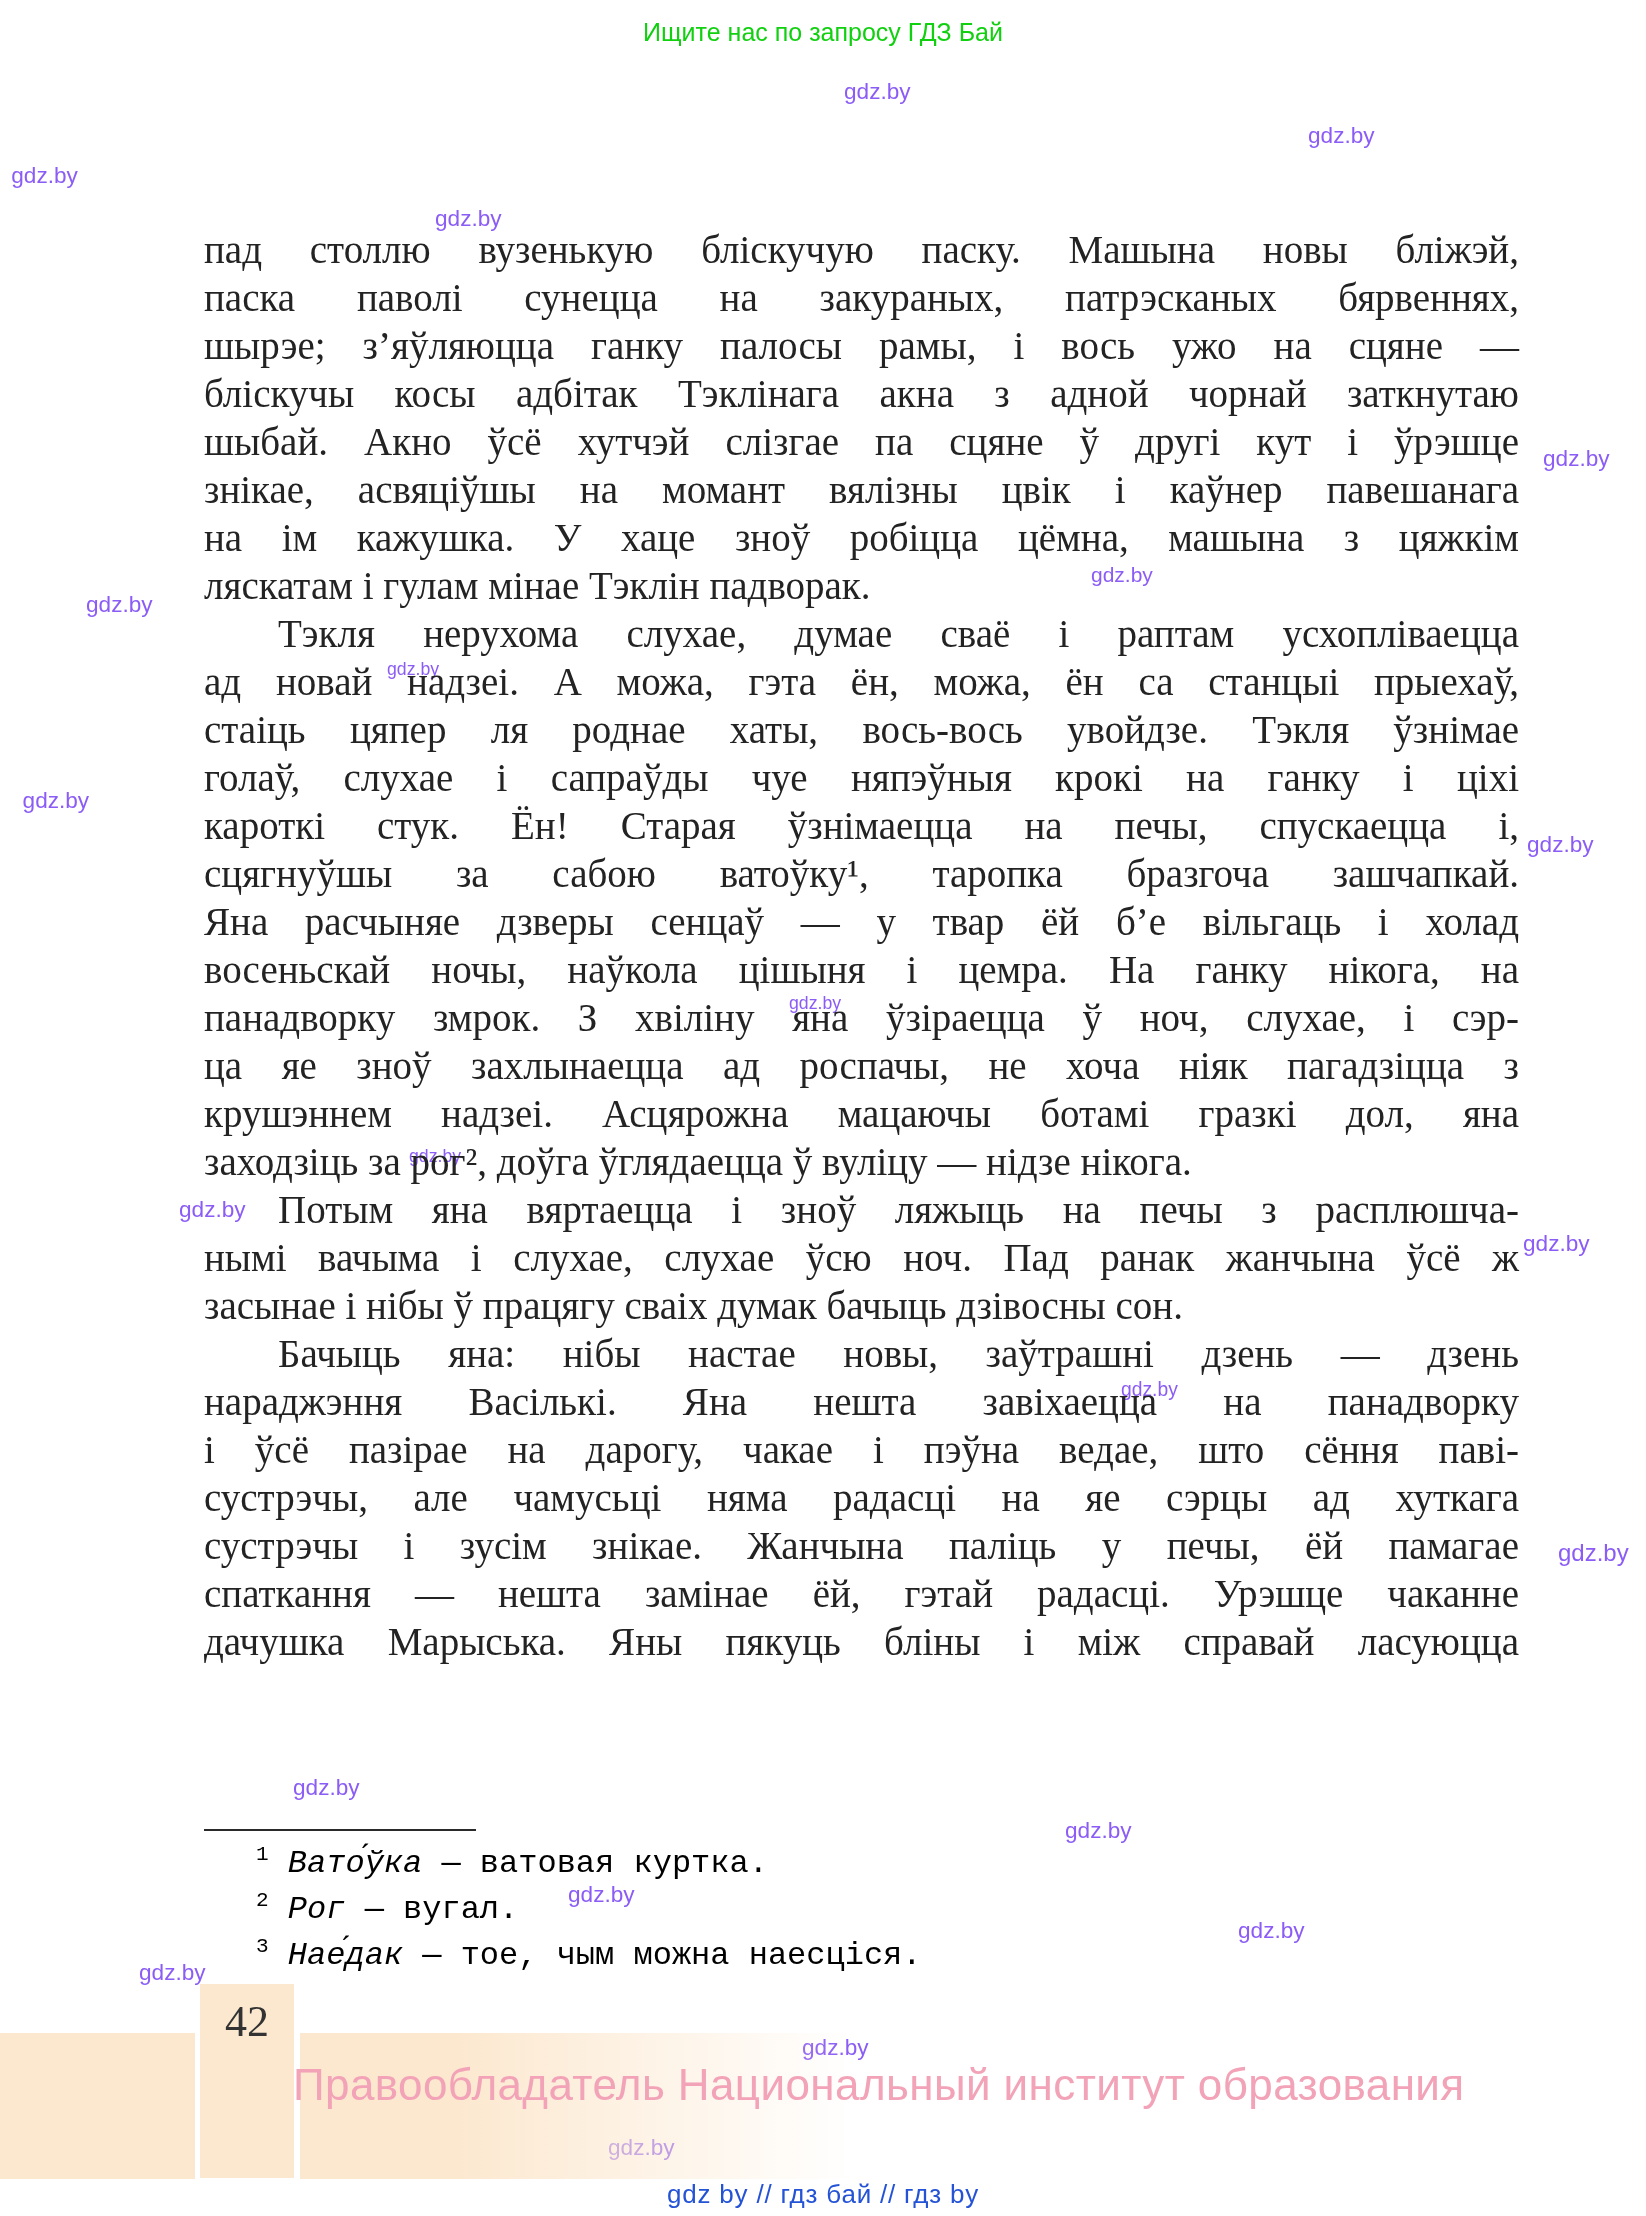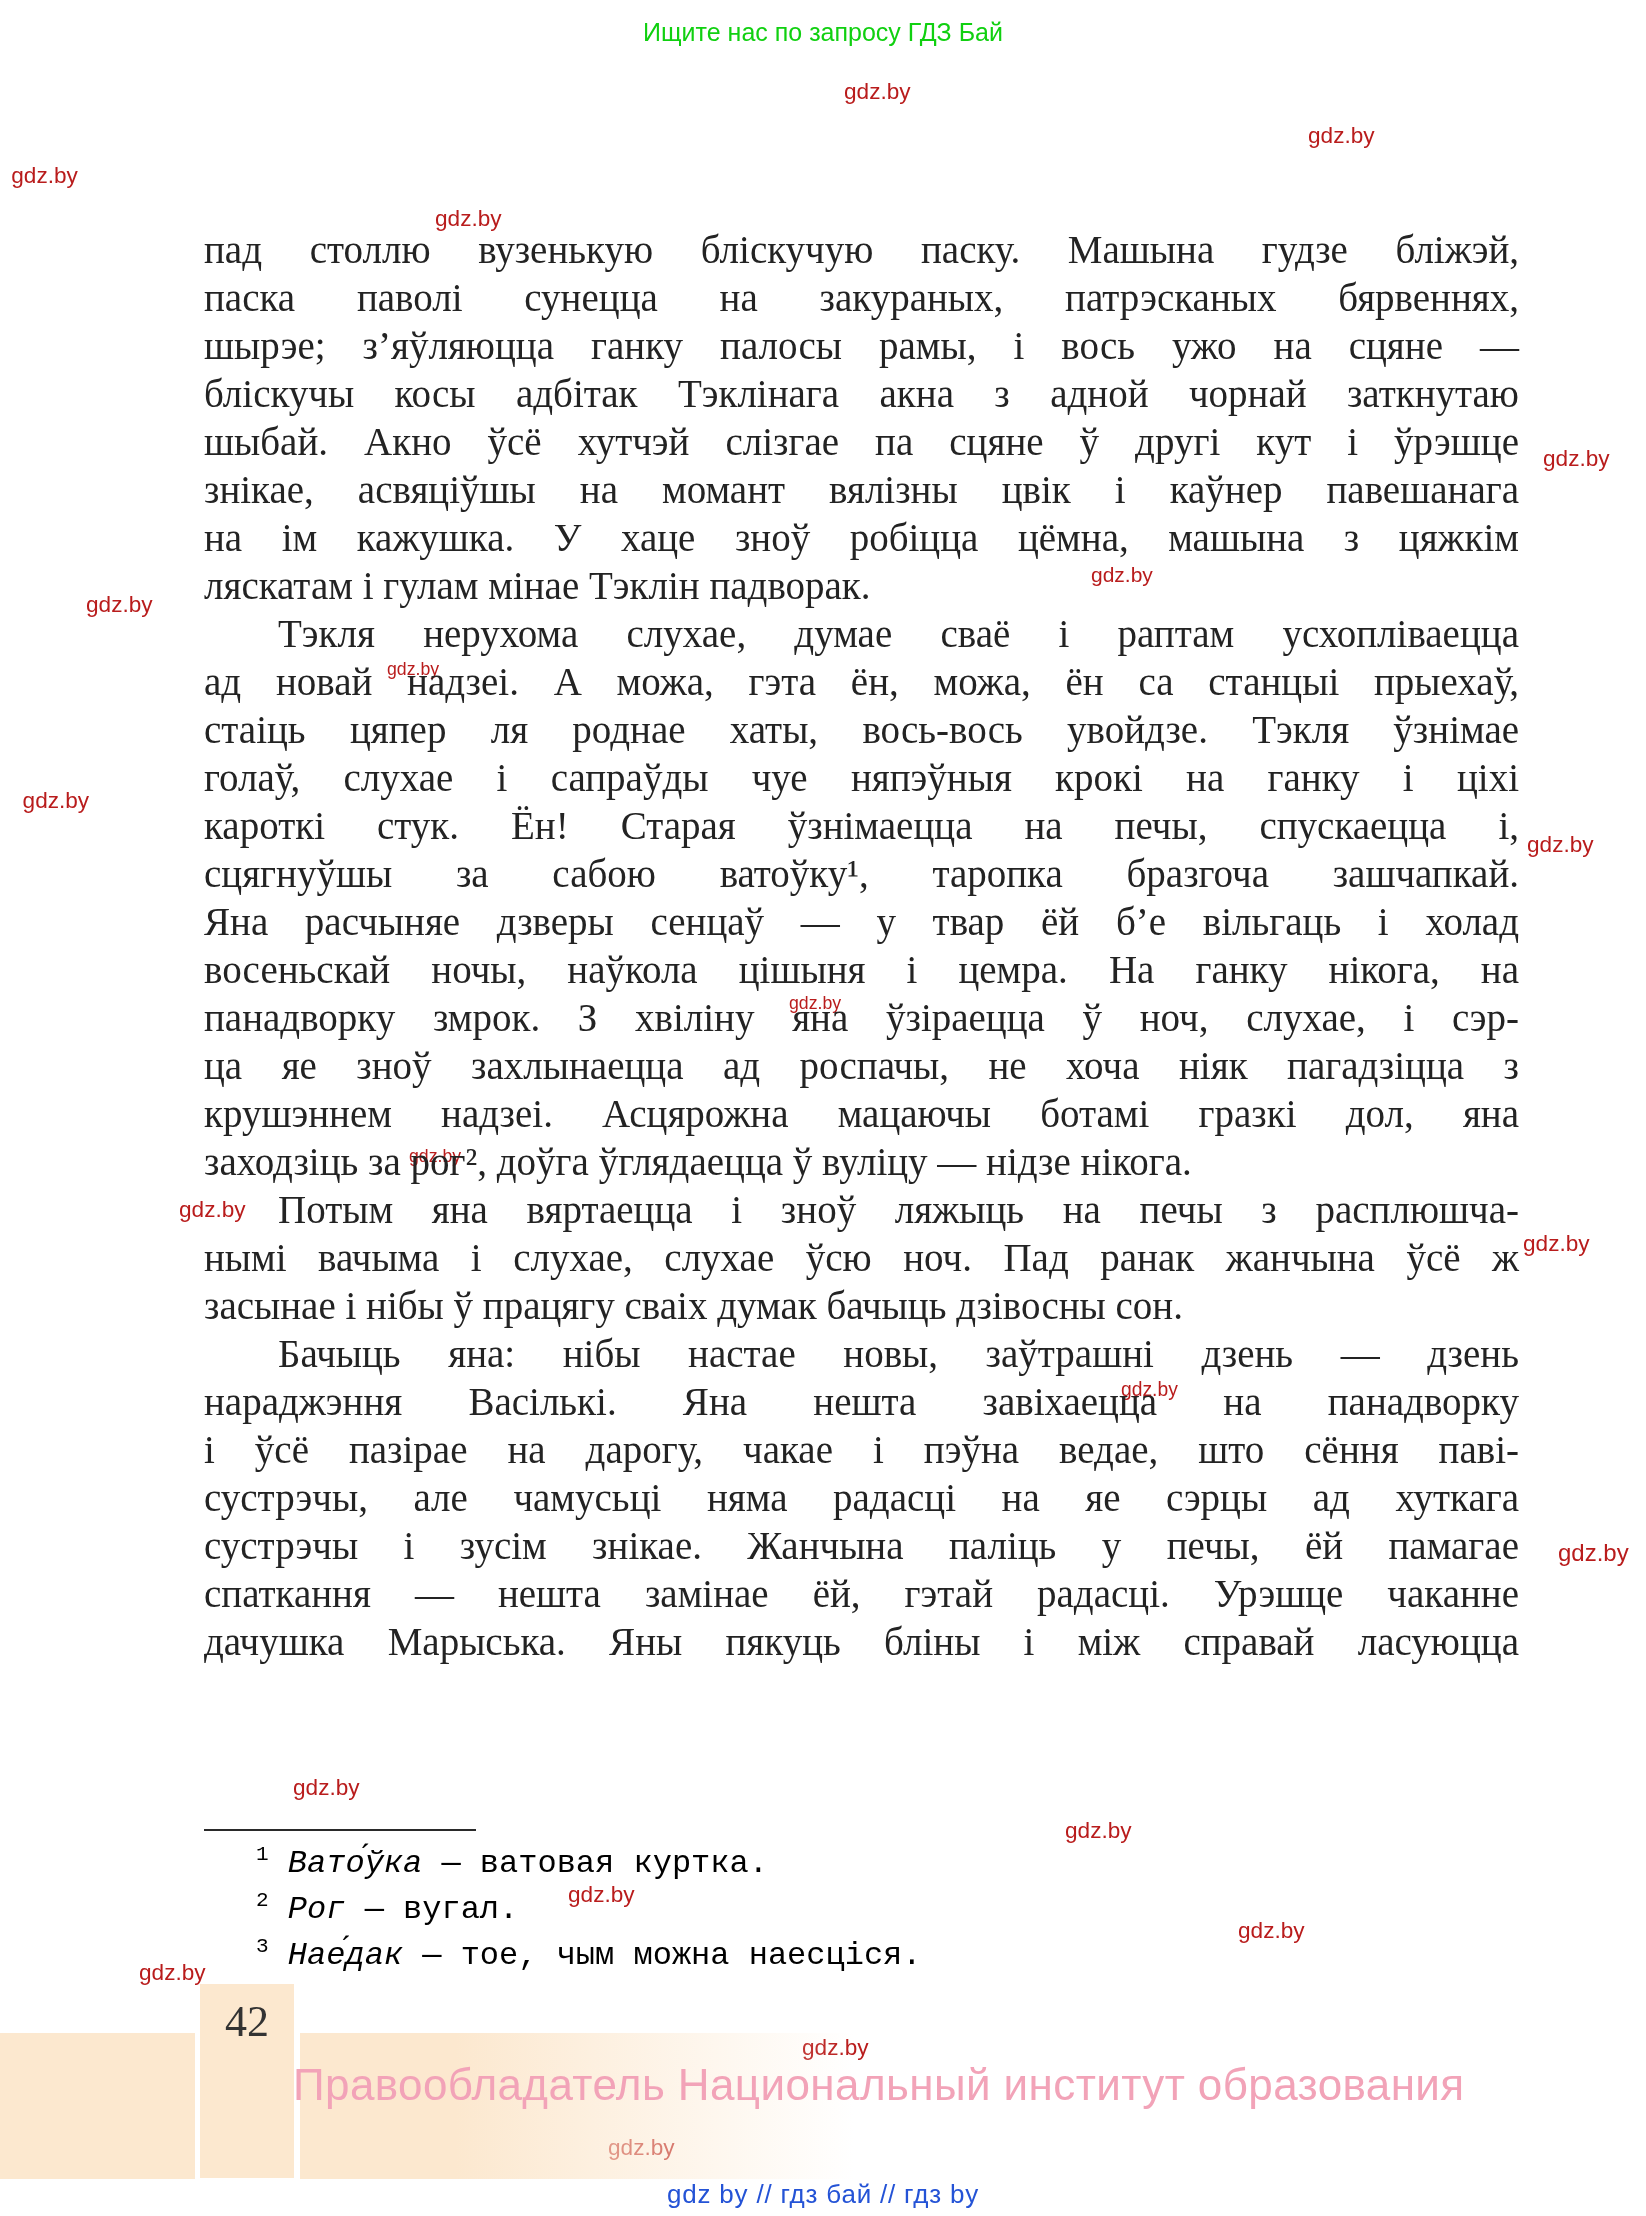--- a/index.html
+++ b/index.html
@@ -14,21 +14,21 @@
   
   .promo{
     position:absolute;top:17.7px;left:823px;transform:translateX(-50%);
     font-family:"Liberation Sans","DejaVu Sans",sans-serif;
     font-size:25px;white-space:nowrap;
   }
   
   .wm{
     position:absolute;
     font-family:"Liberation Sans","DejaVu Sans",sans-serif;
-    color:#b91c1c;white-space:nowrap;line-height:1;
+    color:#8b5cf6;white-space:nowrap;line-height:1;
   }
   
   .body-text{
     position:absolute;left:204px;top:226px;width:1315px;
     font-size:39px;line-height:48px;color:#232323;
   }
   .line{
     height:48px;overflow:visible;white-space:normal;
     text-align:justify;text-align-last:justify;
   }
@@ -98,21 +98,21 @@
       <span class="wm" style="left: 1065px; top: 1820px; font-size: 22.6px;">gdz.by</span>
       <span class="wm" style="left: 568px; top: 1884px; font-size: 22.6px;">gdz.by</span>
       <span class="wm" style="left: 1238px; top: 1920px; font-size: 22.6px;">gdz.by</span>
       <span class="wm" style="left: 139px; top: 1962px; font-size: 22.6px;">gdz.by</span>
       <span class="wm" style="left: 802px; top: 2037px; font-size: 22.6px;">gdz.by</span>
       <span class="wm" style="left: 608px; top: 2137px; font-size: 22.6px;">gdz.by</span>
     </div>
 
   <div class="body-text" style="color: rgb(35, 35, 35);">
       <div class="para">
-        <div class="line">пад столлю вузенькую бліскучую паску. Машына гудзе бліжэй,</div>
+        <div class="line">пад столлю вузенькую бліскучую паску. Машына новы бліжэй,</div>
         <div class="line">паска паволі сунецца на закураных, патрэсканых бярвеннях,</div>
         <div class="line">шырэе; з’яўляюцца ганку палосы рамы, і вось ужо на сцяне —</div>
         <div class="line">бліскучы косы адбітак Тэклінага акна з адной чорнай заткнутаю</div>
         <div class="line">шыбай. Акно ўсё хутчэй слізгае па сцяне ў другі кут і ўрэшце</div>
         <div class="line">знікае, асвяціўшы на момант вялізны цвік і каўнер павешанага</div>
         <div class="line">на ім кажушка. У хаце зноў робіцца цёмна, машына з цяжкім</div>
         <div class="line endline">ляскатам і гулам мінае Тэклін падворак.</div>
       </div>
       <div class="para">
         <div class="line indent">Тэкля нерухома слухае, думае сваё і раптам усхопліваецца</div>

